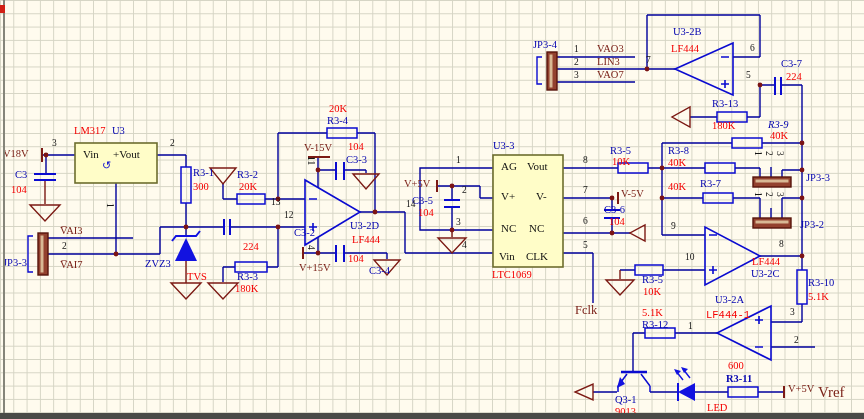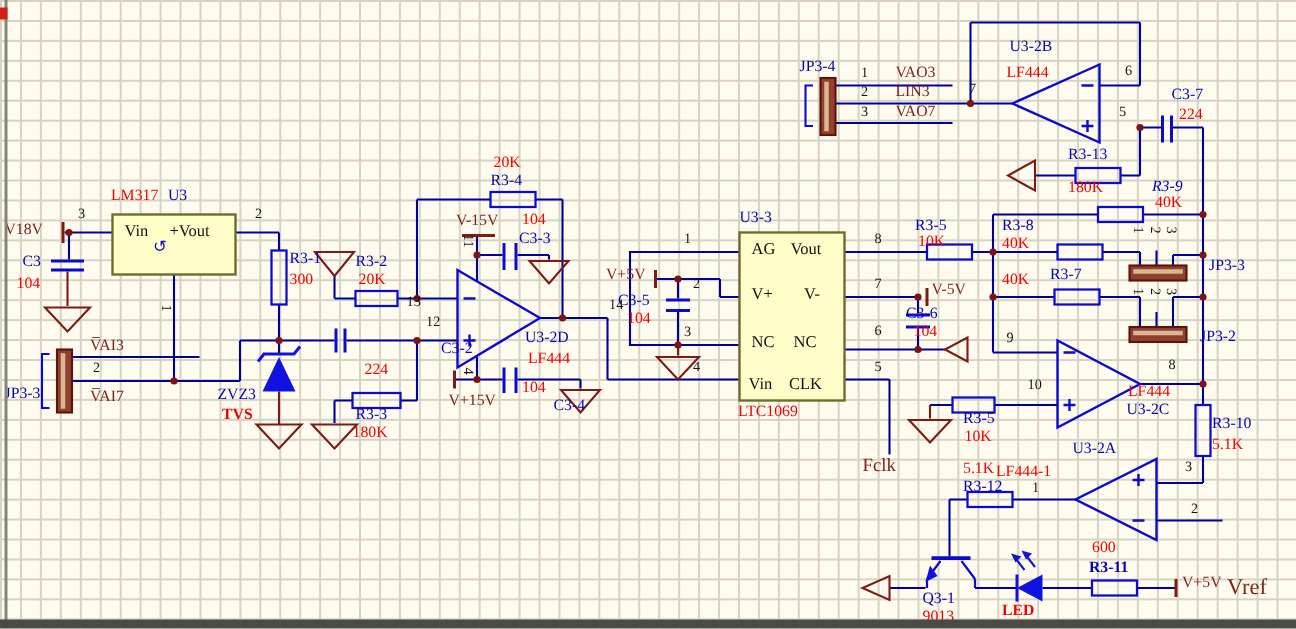--- a/index.html
+++ b/index.html
@@ -12,21 +12,21 @@
   #wiresvg{position:absolute;left:0;top:0;}
   #labels{position:absolute;left:0;top:0;width:100%;height:100%;}
   .t{position:absolute;line-height:1;white-space:pre;font-size:10.5px;}
   .d{color:#0404b0;}
   .v{color:#f40000;}
   .n{color:#7c231a;}
   .n2{color:#7c231a;font-size:12.5px;}
   .p{color:#141414;font-size:9.5px;}
   .ic{color:#111;font-size:11px;}
   .sym{color:#0b0bd0;font-size:11px;}
-  .vb{color:#f40000;font-weight:bold;}
+  .vb{color:#f40000;font-weight:normal;padding-left:39px;}
   .db{color:#0404b0;font-weight:bold;}
   .big{color:#7c231a;font-size:15px;margin-top:48px;}
   .rot{transform:rotate(90deg);transform-origin:left top;}
   #left-border{position:absolute;left:3px;top:0;width:2px;height:419px;background:#85857a;}
   #bottom-border{position:absolute;left:0;top:413px;width:864px;height:6px;background:#4a4a47;}
   #corner-tick{position:absolute;left:0;top:5px;width:5px;height:8px;background:#d22015;}
 </style>
 </head>
 <body>
 
@@ -224,21 +224,21 @@
       <span class="t v" style="left: 612px; top: 157px;">10K</span>
       <span class="t v" style="left: 643px; top: 287px;">10K</span>
       <span class="t v" style="left: 668px; top: 182px;">40K</span>
       <span class="t v" style="left: 668px; top: 158px;">40K</span>
       <span class="t v" style="left: 770px; top: 131px;">40K</span>
       <span class="t v" style="left: 712px; top: 121px;">180K</span>
       <span class="t v" style="left: 671px; top: 44px;">LF444</span>
       <span class="t v" style="left: 786px; top: 72px;">224</span>
       <span class="t v" style="left: 752px; top: 257px;">LF444</span>
       <span class="t v" style="left: 808px; top: 292px;">5.1K</span>
-      <span class="t v" style="left: 664px; top: 310px;">LF444-1</span>
+      <span class="t v" style="left: 706px; top: 310px; font-family: Liberation Mono, monospace;">LF444-1</span>
       <span class="t v" style="left: 642px; top: 308px;">5.1K</span>
       <span class="t v" style="left: 728px; top: 361px;">600</span>
       <span class="t v" style="left: 615px; top: 407px;">9013</span>
       <span class="t vb" style="left: 668px; top: 403px;">LED</span>
       <span class="t n" style="left: 3px; top: 149px;">V18V</span>
       <span class="t n" style="left: 60px; top: 226px;">V̅AI3</span>
       <span class="t n" style="left: 60px; top: 260px;">V̅AI7</span>
       <span class="t n" style="left: 304px; top: 143px;">V-15V</span>
       <span class="t n" style="left: 299px; top: 263px;">V+15V</span>
       <span class="t n" style="left: 404px; top: 179px;">V+5V</span>

